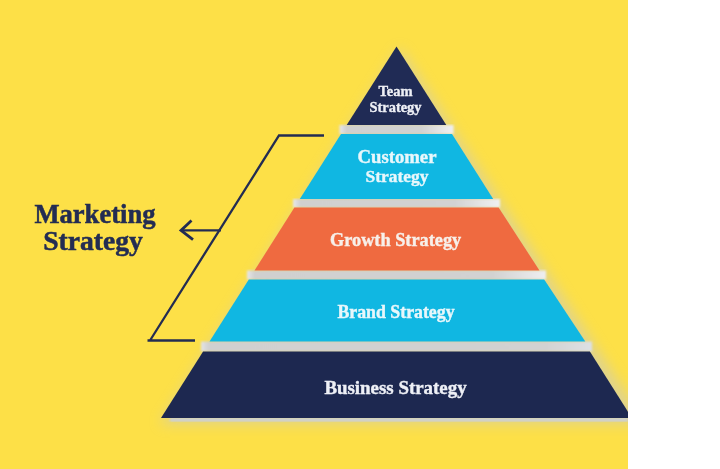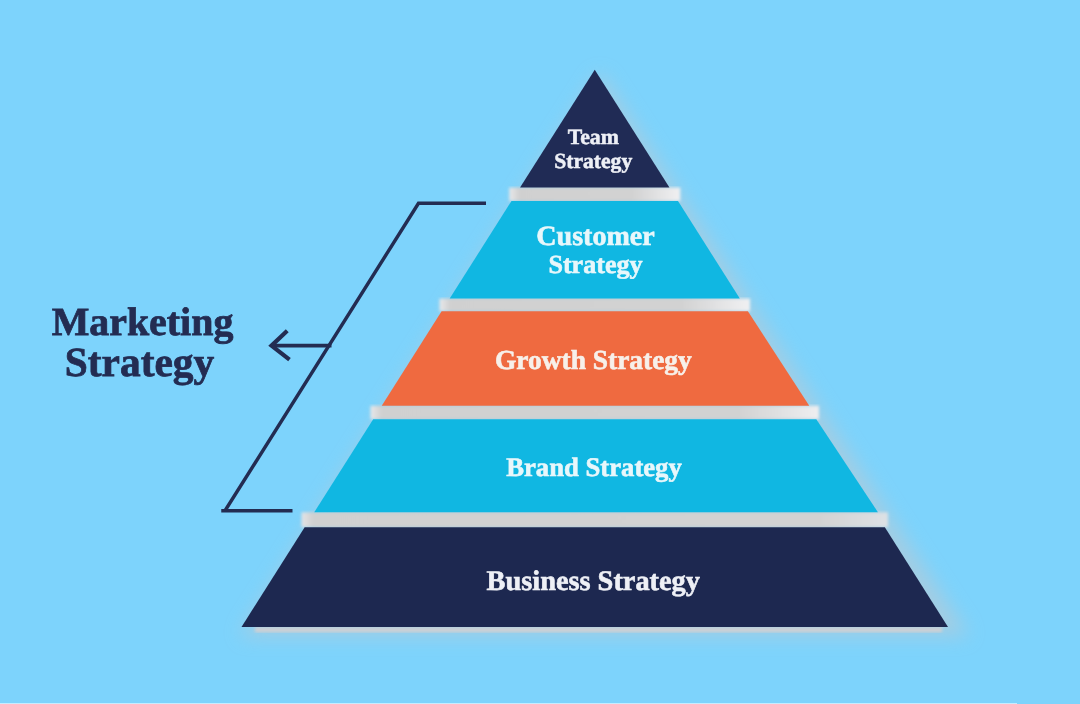--- a/index.html
+++ b/index.html
@@ -1,16 +1,16 @@
 <!DOCTYPE html>
 <html><head>
 <meta charset="utf-8">
 <style>
   html,body{margin:0;padding:0;background:#ffffff;}
-  .stage{position:relative;width:720px;height:469px;background:#7dd3fc;overflow:hidden;}
+  .stage{position:relative;width:628px;height:469px;background:#fde047;overflow:hidden;}
   svg{position:absolute;left:0;top:0;}
   text{font-family:"Liberation Serif", serif;font-weight:bold;paint-order:stroke;}
 </style>
 </head>
 <body>
 <div class="stage">
 <svg width="720" height="469" viewBox="0 0 720 469">
   <defs>
     <filter id="soft" x="-20%" y="-20%" width="140%" height="140%">
       <feGaussianBlur stdDeviation="6.5"></feGaussianBlur>

